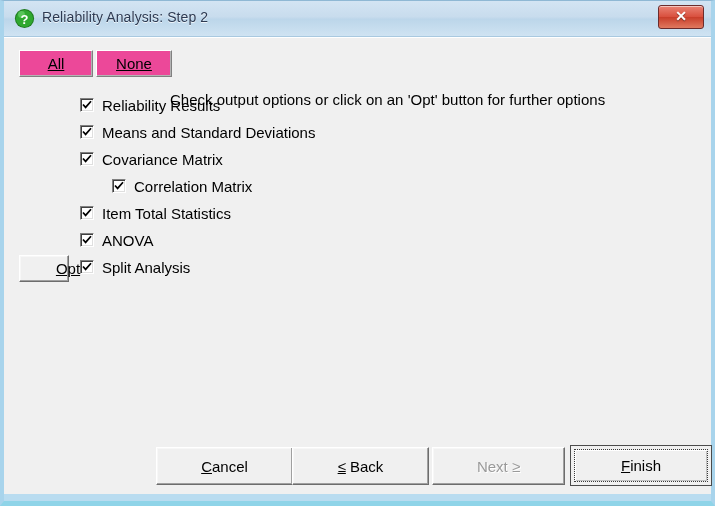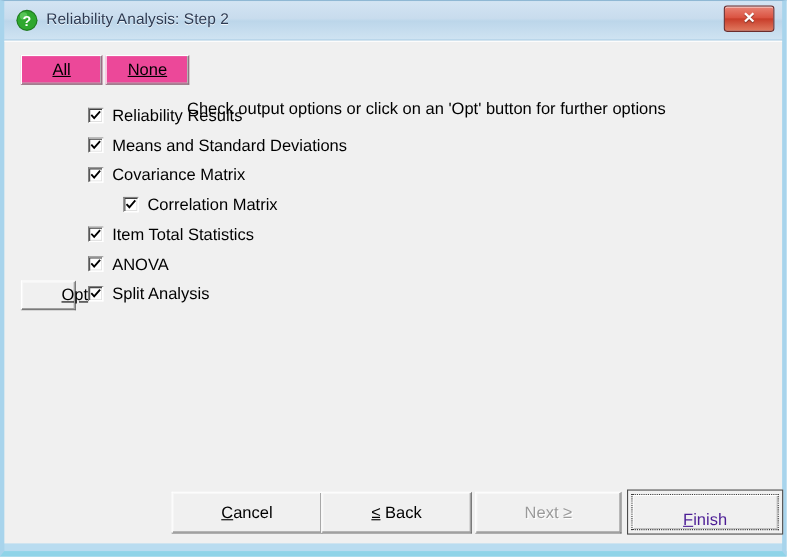--- a/index.html
+++ b/index.html
@@ -121,24 +121,24 @@
     border: 1px solid #4b4b4b;
     background: #f0f0f0;
     cursor: pointer;
   }
   .btn-default .inner {
     position: absolute;
     left: 3px; top: 3px; right: 3px; bottom: 3px;
     box-sizing: border-box;
     border: 1px dotted #3a3a3a;
     display: flex;
-    align-items: flex-end;
+    align-items: center;
     justify-content: center;
     font-size: 15px;
-    color: #4c1d95;
+    color: #000000;
     box-shadow: inset 1px 1px 0 #ffffff, inset -1px -1px 0 #c0c0c0;
   }
 
   
   .seg {
     position: absolute;
     display: flex;
   }
   .seg .segbtn {
     box-sizing: border-box;

